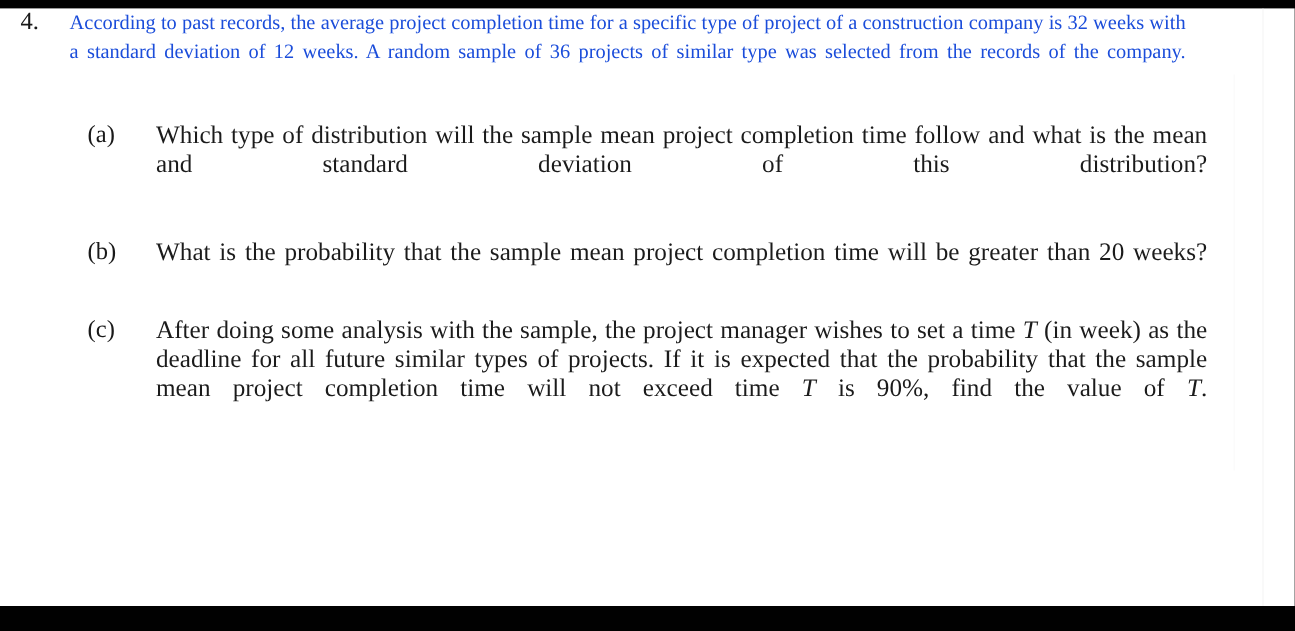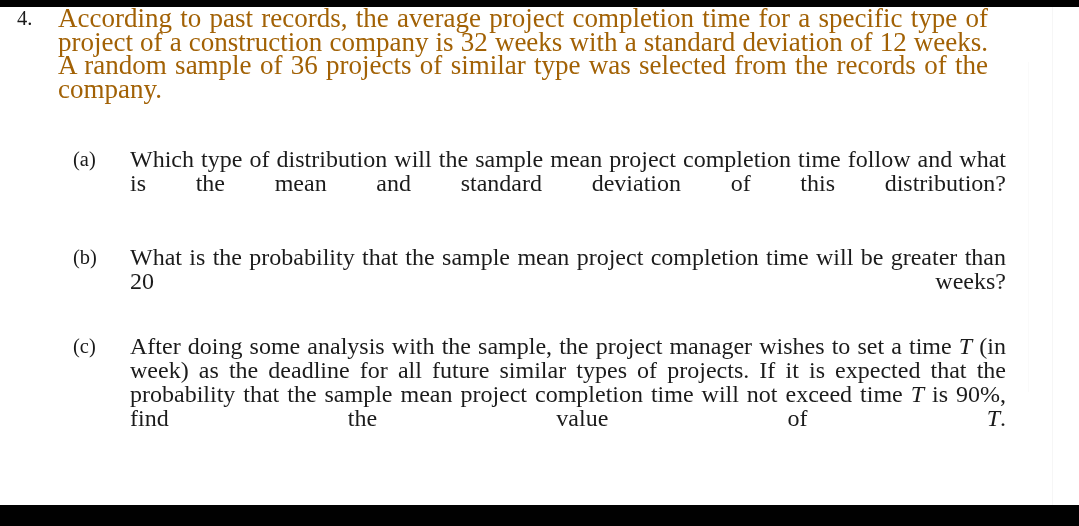--- a/index.html
+++ b/index.html
@@ -70,23 +70,23 @@
     padding-left: 17px;
     box-sizing: border-box;
     font-size: 20.5px;
     line-height: 23.5px;
     color: #1b1b1b;
   }
 
   #q-stem-text {
     width: 930px;
     flex: 0 0 930px;
-    font-size: 27px;
+    font-size: 17px;
     line-height: 23.5px;
-    color: #a16207;
+    color: #1d4ed8;
     text-align: justify;
     text-justify: inter-word;
     -webkit-hyphens: none;
     hyphens: none;
   }
   #q-stem-text::after {
     content: "";
     display: inline-block;
     width: 100%;
   }
@@ -108,21 +108,21 @@
     box-sizing: border-box;
     padding-left: 73px;
     font-size: 20.5px;
     line-height: 24px;
     color: #1b1b1b;
   }
 
   .part-text {
     width: 876px;
     flex: 0 0 876px;
-    font-size: 24px;
+    font-size: 21px;
     line-height: 24px;
     color: #1d1d1d;
     text-align: justify;
     text-justify: inter-word;
   }
   .part-text::after {
     content: "";
     display: inline-block;
     width: 100%;
   }

